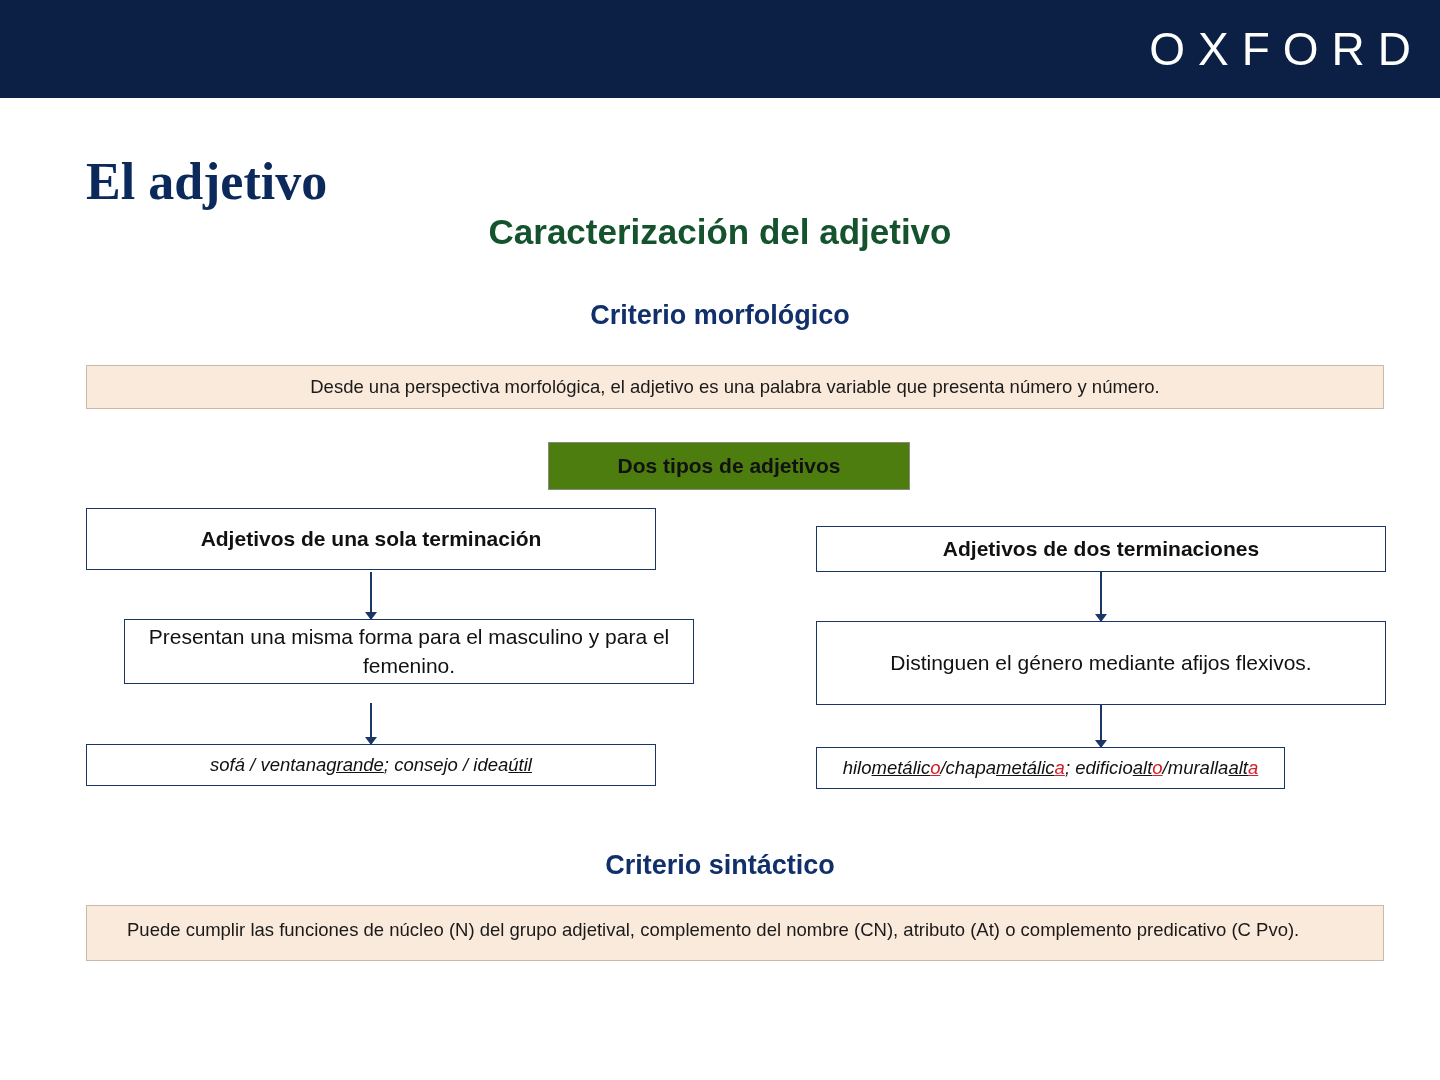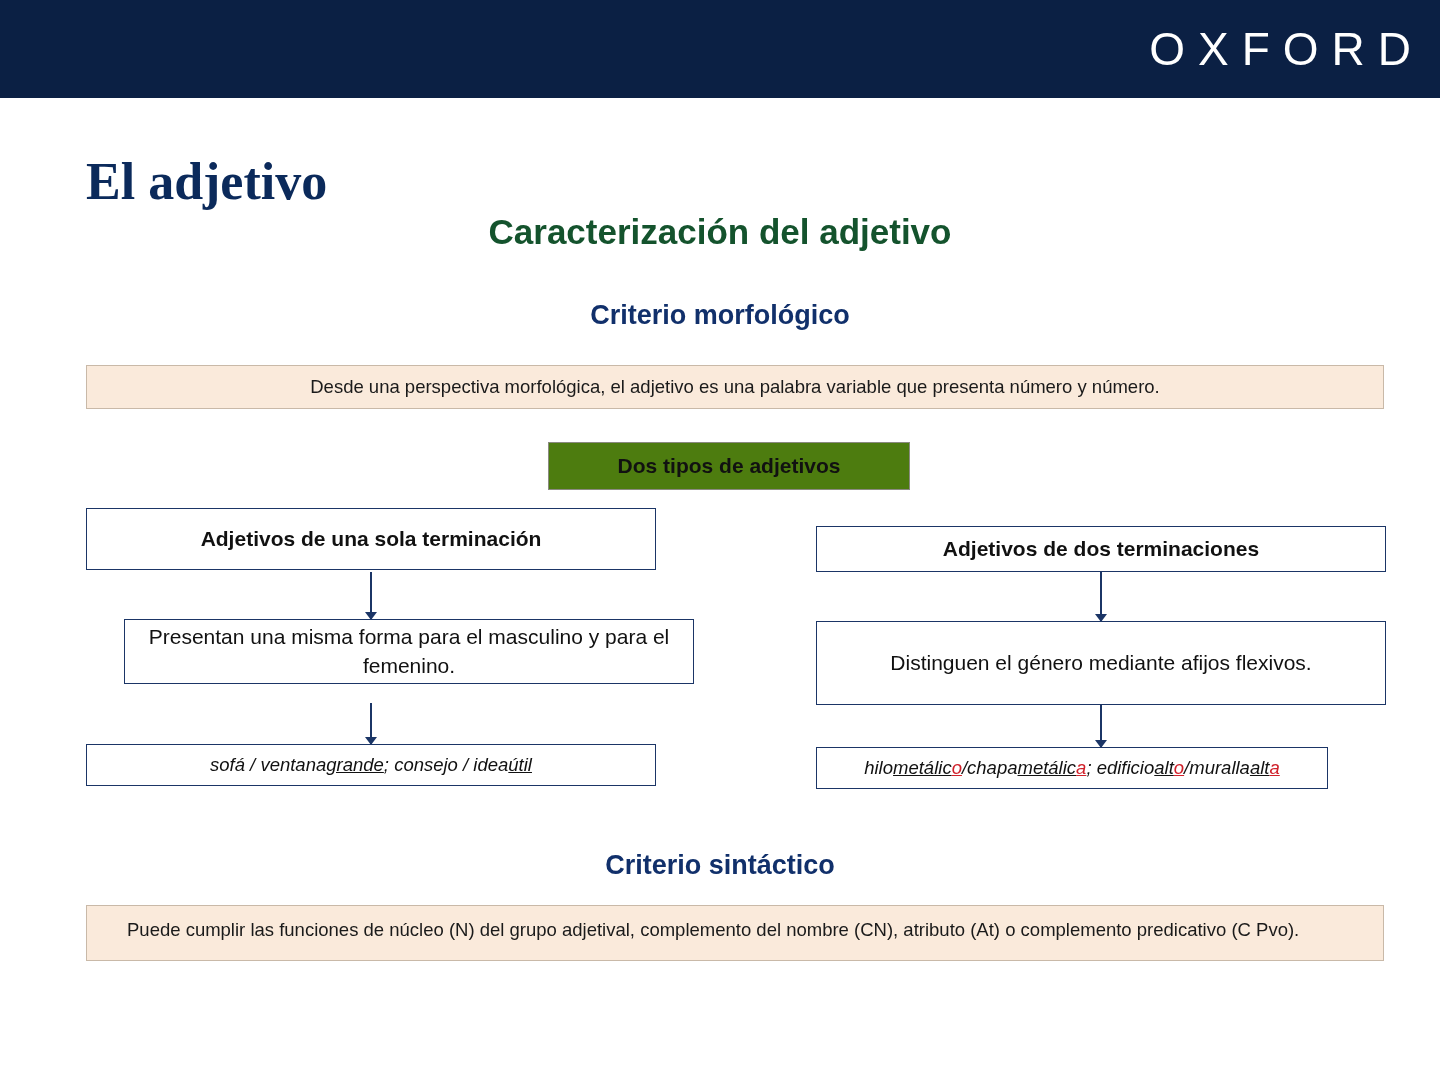--- a/index.html
+++ b/index.html
@@ -163,21 +163,21 @@
     color: #111111;
   }
 
   
   .left-head { left: 86px;  top: 508px; width: 570px; height: 62px; }
   .left-desc { left: 103px;  top: 619px; width: 570px; height: 65px; margin-left: 21px; }
   .left-ex   { left: 86px;  top: 744px; width: 570px; height: 42px; }
   
   .right-head { left: 816px; top: 526px; width: 570px; height: 46px; }
   .right-desc { left: 816px; top: 621px; width: 570px; height: 84px; }
-  .right-ex   { left: 816px; top: 747px; width: 512px; height: 42px; }
+  .right-ex   { left: 816px; top: 747px; width: 469px; height: 42px; }
 
   
   .connector {
     position: absolute;
     background: #1b3566;
     width: 2px;
   }
   .conn-l1 { left: 370px; top: 572px; height: 47px; }
   .conn-l2 { left: 370px; top: 703px; height: 41px; }
   .conn-r1 { left: 1100px; top: 572px; height: 49px; }

